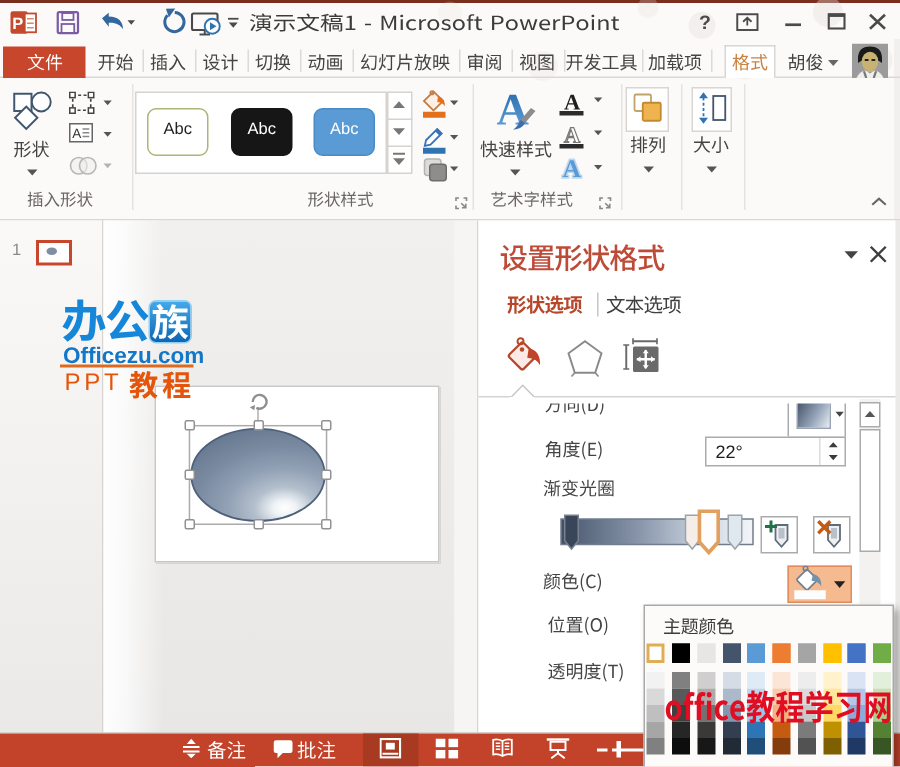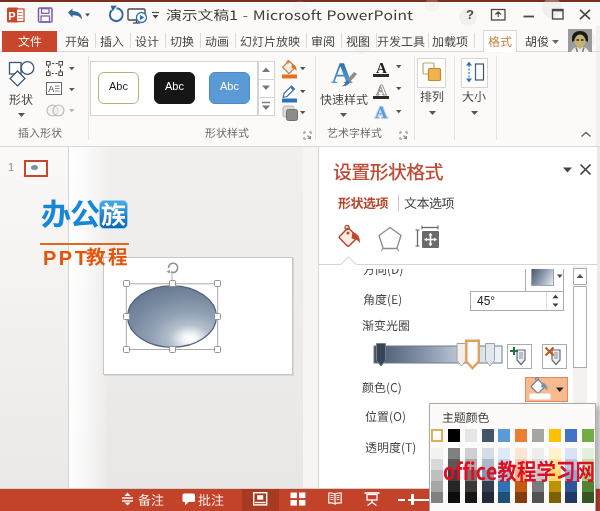--- a/index.html
+++ b/index.html
@@ -319,22 +319,23 @@
 <div class="a" style="left:122.9px;top:346.1px;width:7px;height:7px;background:#fff;border:1px solid #919191;border-radius:1.5px;box-sizing:border-box"></div>
 <div class="a" style="left:168.6px;top:346.1px;width:7px;height:7px;background:#fff;border:1px solid #919191;border-radius:1.5px;box-sizing:border-box"></div>
 <div class="a" style="left:214.3px;top:346.1px;width:7px;height:7px;background:#fff;border:1px solid #919191;border-radius:1.5px;box-sizing:border-box"></div>
 <svg class="a" style="left:41px;top:225px;overflow:visible" width="2" height="2">
       <path d="M4.8 -15.1C3.8 -12.4 2.2 -9.3 0.6 -7.2L4 -5.3C5.5 -7.6 7 -11 8.1 -13.7ZM10.5 -25.4V-20.3H2.4V-16.7H10.5C10.2 -11.2 8.5 -4.5 1 -0.1C1.9 0.6 3.3 2 4 2.9C12.4 -2.2 14.2 -10.2 14.4 -16.7H19.1C18.8 -7.1 18.4 -3 17.6 -2.1C17.2 -1.7 16.8 -1.6 16.3 -1.6C15.4 -1.6 13.8 -1.6 12 -1.7C12.6 -0.7 13.2 1 13.2 2.1C15 2.2 16.9 2.2 18.1 2C19.4 1.8 20.2 1.4 21.1 0.2C22.2 -1.1 22.6 -4.7 23 -13.6C24.1 -10.7 25.3 -7 25.8 -4.7L29.4 -6.1C28.8 -8.5 27.3 -12.5 26.1 -15.4L23.1 -14.4L23.2 -18.5C23.2 -19 23.2 -20.3 23.2 -20.3H14.5V-25.4Z M37.9 -24.8C36.3 -20.5 33.4 -16.3 30.1 -13.7C31.1 -13.1 32.8 -11.8 33.5 -11.2C36.7 -14.1 39.9 -18.8 41.9 -23.7ZM49.7 -25 46.2 -23.6C48.5 -19.2 52.1 -14.3 55.2 -11.2C55.8 -12.2 57.2 -13.6 58.2 -14.3C55.2 -16.9 51.6 -21.3 49.7 -25ZM33.5 1.2C35 0.6 37 0.5 51.6 -0.8C52.4 0.5 53 1.7 53.5 2.7L57.1 0.8C55.6 -2.1 52.8 -6.3 50.3 -9.6L46.8 -8.1C47.7 -6.9 48.6 -5.5 49.5 -4.1L38.3 -3.4C41.1 -6.6 43.9 -10.7 46.1 -14.8L42.1 -16.6C39.9 -11.5 36.2 -6.3 35 -5C33.8 -3.6 33.1 -2.9 32.1 -2.6C32.6 -1.6 33.3 0.4 33.5 1.2Z" fill="#1686D8"></path>
     </svg>
 <div class="a" style="left:99px;top:199.5px;width:29px;height:29px;border-radius:5px;background:linear-gradient(#45A9E8,#0D66B5);border:1.5px solid #8ED0F5;box-sizing:border-box"></div>
 <svg style="position:absolute;left:101.0px;top:223.8px;overflow:visible" width="2" height="2">
       <path d="M3.2 -20.2C3.9 -19.4 4.7 -18.3 5.2 -17.4H0.8V-14.7H3.2C3.1 -8.2 2.9 -3.1 0.5 0.1C1.2 0.6 2.1 1.5 2.5 2.2C4.7 -0.5 5.5 -4.4 5.8 -9.1H7.6C7.5 -3.6 7.4 -1.7 7.1 -1.2C6.9 -0.9 6.7 -0.8 6.4 -0.8C6 -0.8 5.2 -0.8 4.5 -0.9C4.9 -0.2 5.2 1 5.2 1.8C6.2 1.8 7.2 1.8 7.8 1.7C8.5 1.5 9 1.3 9.5 0.6C10.1 -0.3 10.2 -3.1 10.4 -10.6C10.4 -11 10.4 -11.8 10.4 -11.8H5.9L5.9 -14.7H10.2L9.8 -14.2C10.4 -13.8 11.5 -13.1 12.1 -12.6C12.8 -13.5 13.5 -14.5 14.2 -15.7H24V-18.4H15.5C15.8 -19.1 16.1 -19.9 16.3 -20.7L13.6 -21.2C13 -19.1 12 -17 10.8 -15.4V-17.4H6.6L8.1 -18.2C7.6 -19.1 6.5 -20.5 5.7 -21.4ZM14.5 -15.3C13.9 -13.2 12.7 -11.1 11.2 -9.8C11.8 -9.4 13 -8.7 13.5 -8.2C14.1 -8.8 14.7 -9.6 15.2 -10.4H16.4V-7.9H11.4V-5.2H16.1C15.6 -3.3 14.2 -1.3 10.6 0.2C11.2 0.7 12.1 1.6 12.5 2.2C15.4 0.8 17.1 -1 18.1 -2.8C19.2 -0.7 20.6 1.1 22.6 2.1C23 1.4 23.8 0.3 24.5 -0.2C22.3 -1.1 20.6 -3 19.6 -5.2H24V-7.9H19.2V-10.4H23.2V-13.1H16.6C16.8 -13.6 17 -14.1 17.2 -14.7Z" fill="#FFFFFF"></path>
     </svg>
+<div class="a" style="left:42px;top:228.5px;width:90px;font-family:'Liberation Sans';font-weight:bold;font-size:15px;color:#1377C9;letter-spacing:0">Officezu.com</div>
 <div class="a" style="left:40px;top:243.2px;width:89px;height:1.8px;background:#DD6A1E"></div>
-<div class="a" style="left:43px;top:247px;font-family:'Liberation Sans';font-weight:bold;font-size:20px;color:#E4540A;letter-spacing:2.5px">PPT</div>
+<div class="a" style="left:43px;top:247px;font-family:'Liberation Sans';font-weight:normal;font-size:16px;color:#E4540A;letter-spacing:2.5px">PPT</div>
 <svg class="a" style="left:86px;top:263.5px;overflow:visible" width="2" height="2">
       <path d="M12 -16.6C11.7 -14.2 11 -11.8 10.1 -10V-11.5H9C9.8 -12.7 10.5 -14.1 11 -15.5L8.9 -16.1C8.5 -15.2 8.1 -14.3 7.6 -13.4V-14.8H5.7V-16.6H3.6V-14.8H1.3V-12.8H3.6V-11.5H0.6V-9.5H4.7C4.3 -9.2 4 -8.8 3.6 -8.5H2.3V-7.5C1.7 -7.1 1 -6.7 0.3 -6.4C0.8 -6 1.6 -5.1 1.9 -4.6C3 -5.2 4 -5.9 4.9 -6.7H6.1C5.6 -6.2 5 -5.7 4.5 -5.3V-4.2L0.5 -3.9L0.8 -1.9L4.5 -2.2V-0.5C4.5 -0.3 4.4 -0.3 4.2 -0.3C3.9 -0.3 3.1 -0.3 2.3 -0.3C2.6 0.3 2.9 1.1 3 1.7C4.2 1.7 5.1 1.7 5.8 1.4C6.5 1.1 6.7 0.5 6.7 -0.5V-2.4L10.2 -2.7V-4.7L6.7 -4.4V-4.9C7.7 -5.7 8.6 -6.6 9.4 -7.5C9.9 -7.1 10.4 -6.6 10.7 -6.3C11 -6.7 11.3 -7.1 11.6 -7.6C12 -6.2 12.4 -4.9 12.9 -3.6C11.9 -2.2 10.5 -1.1 8.7 -0.3C9.1 0.2 9.8 1.3 10.1 1.8C11.8 1 13.1 -0.1 14.2 -1.4C15.1 -0.1 16.1 1 17.5 1.8C17.8 1.1 18.6 0.2 19.1 -0.3C17.7 -1 16.5 -2.1 15.6 -3.5C16.7 -5.5 17.4 -7.9 17.8 -10.8H18.9V-13H13.7C14 -14 14.2 -15.1 14.4 -16.2ZM6.8 -8.5 7.6 -9.5H9.9C9.6 -9 9.3 -8.5 9 -8.1L8.3 -8.6L7.8 -8.5ZM5.7 -12.8H7.3C7 -12.4 6.7 -11.9 6.4 -11.5H5.7ZM15.3 -10.8C15.1 -9.1 14.8 -7.6 14.3 -6.3C13.8 -7.7 13.4 -9.2 13.1 -10.8Z M33.1 -13.9H37.7V-11.2H33.1ZM31 -15.8V-9.2H39.9V-15.8ZM30.8 -4.4V-2.4H34.2V-0.7H29.6V1.3H40.9V-0.7H36.5V-2.4H40V-4.4H36.5V-6H40.5V-8H30.3V-6H34.2V-4.4ZM28.6 -16.4C27.1 -15.7 24.7 -15.1 22.6 -14.8C22.8 -14.3 23.1 -13.5 23.2 -13C24 -13.1 24.8 -13.2 25.6 -13.3V-11.1H22.8V-8.9H25.3C24.6 -7 23.5 -4.9 22.4 -3.6C22.8 -3.1 23.3 -2.1 23.5 -1.4C24.2 -2.4 25 -3.8 25.6 -5.3V1.7H27.9V-5.9C28.3 -5.2 28.8 -4.4 29 -3.9L30.4 -5.8C30 -6.2 28.4 -7.9 27.9 -8.3V-8.9H30V-11.1H27.9V-13.8C28.7 -14 29.5 -14.3 30.2 -14.6Z" fill="#E4540A"></path>
     </svg>
 <div class="a" style="left:319px;top:147px;width:278px;height:342px;background:#fff"></div>
 <div class="a" style="left:597px;top:147px;width:3px;height:342px;background:#ECEAE8"></div>
 <svg class="a" style="left:332.5px;top:179px;overflow:visible" width="2" height="2">
       <path d="M2.1 -14.6C3.2 -13.7 4.5 -12.4 5.1 -11.6L6.3 -12.9C5.7 -13.7 4.3 -14.9 3.3 -15.7ZM0.8 -10.1V-8.4H3.2V-2.1C3.2 -1.2 2.7 -0.5 2.3 -0.2C2.6 0.1 3.1 0.8 3.2 1.3C3.6 0.9 4.1 0.4 7.6 -2.3C7.4 -2.7 7 -3.3 6.9 -3.8L5 -2.3V-10.1ZM9.2 -15.4V-13.3C9.2 -11.9 8.8 -10.4 6.3 -9.3C6.6 -9.1 7.3 -8.4 7.5 -8C10.2 -9.3 10.8 -11.4 10.8 -13.2V-13.7H13.8V-11.1C13.8 -9.5 14.2 -8.8 15.7 -8.8C16 -8.8 16.8 -8.8 17.1 -8.8C17.5 -8.8 17.9 -8.8 18.1 -8.9C18.1 -9.3 18 -10 18 -10.4C17.7 -10.4 17.3 -10.3 17 -10.3C16.8 -10.3 16.1 -10.3 15.9 -10.3C15.6 -10.3 15.5 -10.5 15.5 -11.1V-15.4ZM15 -6C14.3 -4.7 13.4 -3.6 12.3 -2.7C11.2 -3.6 10.3 -4.8 9.6 -6ZM7.3 -7.7V-6H8.4L7.9 -5.9C8.7 -4.2 9.7 -2.9 10.9 -1.7C9.5 -0.9 7.9 -0.3 6.3 0C6.6 0.4 6.9 1.1 7.1 1.6C9 1.1 10.7 0.4 12.3 -0.6C13.7 0.4 15.4 1.2 17.3 1.6C17.5 1.1 18 0.4 18.4 0C16.6 -0.3 15.1 -0.9 13.7 -1.7C15.3 -3.1 16.5 -4.9 17.2 -7.3L16.1 -7.8L15.8 -7.7Z M30.8 -14.1H33.5V-12.7H30.8ZM26.4 -14.1H29.1V-12.7H26.4ZM22.1 -14.1H24.8V-12.7H22.1ZM21.7 -8.1V-0.2H19.3V1.1H36.3V-0.2H33.8V-8.1H28L28.2 -9.1H35.8V-10.4H28.4L28.6 -11.4H35.4V-15.3H20.4V-11.4H26.8L26.6 -10.4H19.6V-9.1H26.5L26.3 -8.1ZM23.4 -0.2V-1.2H32.1V-0.2ZM23.4 -5.1H32.1V-4.1H23.4ZM23.4 -6.1V-7H32.1V-6.1ZM23.4 -3.2H32.1V-2.2H23.4Z M52.5 -15.8C51.3 -14.2 49.2 -12.6 47.4 -11.7C47.9 -11.4 48.4 -10.8 48.7 -10.5C50.6 -11.6 52.8 -13.2 54.2 -15ZM53 -10.5C51.8 -8.9 49.5 -7.2 47.6 -6.2C48.1 -5.9 48.6 -5.3 48.9 -4.9C50.9 -6.1 53.1 -7.9 54.6 -9.8ZM53.3 -5.4C52 -3 49.4 -1 46.7 0.1C47.1 0.5 47.6 1.1 47.9 1.6C50.8 0.2 53.4 -2.1 55 -4.7ZM44 -13.2V-8.6H41.4V-13.2ZM37.3 -8.6V-7H39.7C39.6 -4.3 39.1 -1.6 37.2 0.5C37.6 0.8 38.2 1.3 38.5 1.7C40.8 -0.7 41.3 -3.8 41.4 -7H44V1.6H45.8V-7H47.8V-8.6H45.8V-13.2H47.5V-14.9H37.6V-13.2H39.7V-8.6Z M68.9 -14.7C69.7 -13.7 70.7 -12.2 71.1 -11.3L72.6 -12.2C72.1 -13.1 71.1 -14.5 70.3 -15.5ZM55.5 -3.9 56.5 -2.4C57.4 -3.2 58.4 -4.1 59.4 -5.1V1.6H61.2V0.5C61.6 0.8 62.2 1.2 62.6 1.6C65.2 -0.6 66.5 -3.3 67.2 -5.9C68.2 -2.7 69.8 -0 72.2 1.6C72.5 1.1 73 0.4 73.5 0.1C70.7 -1.6 68.9 -4.9 68 -8.8H73V-10.6H67.7V-11.4V-16H66V-11.4V-10.6H61.8V-8.8H65.8C65.5 -5.8 64.5 -2.4 61.2 0.4V-16.1H59.4V-10.2C58.9 -11.2 57.9 -12.5 57.1 -13.6L55.7 -12.7C56.6 -11.6 57.5 -10.1 58 -9.1L59.4 -10.1V-7.2C57.9 -5.9 56.5 -4.7 55.5 -3.9Z M84.3 -12.5H88C87.5 -11.4 86.8 -10.5 86 -9.6C85.2 -10.4 84.6 -11.3 84.1 -12.2ZM76.8 -16V-12H74.1V-10.4H76.7C76.1 -7.9 74.9 -5.1 73.7 -3.5C74 -3.1 74.4 -2.4 74.5 -1.9C75.4 -3 76.2 -4.8 76.8 -6.7V1.6H78.5V-7.6C79 -7 79.5 -6.2 79.8 -5.7L79.7 -5.7C80 -5.3 80.5 -4.7 80.7 -4.2C81.1 -4.4 81.5 -4.5 81.9 -4.7V1.6H83.6V0.9H88.3V1.5H90.1V-4.9L90.7 -4.6C91 -5.1 91.5 -5.8 91.8 -6.1C90 -6.6 88.5 -7.5 87.3 -8.5C88.6 -9.9 89.6 -11.6 90.3 -13.5L89.1 -14.1L88.8 -14H85.2C85.4 -14.5 85.7 -15 85.9 -15.6L84.2 -16.1C83.5 -14.2 82.2 -12.3 80.9 -11V-12H78.5V-16ZM83.6 -0.7V-3.9H88.3V-0.7ZM83.3 -5.4C84.3 -6 85.2 -6.6 86.1 -7.4C86.9 -6.6 87.8 -6 88.9 -5.4ZM83.1 -10.8C83.6 -10.1 84.2 -9.3 84.8 -8.5C83.4 -7.3 81.8 -6.4 80.1 -5.8L80.9 -6.9C80.6 -7.3 79.1 -9.1 78.5 -9.7V-10.4H80.1L80 -10.3C80.4 -10 81.1 -9.4 81.4 -9.1C82 -9.6 82.6 -10.2 83.1 -10.8Z M105 -15C106 -14.3 107.1 -13.3 107.6 -12.6L108.9 -13.8C108.3 -14.4 107.1 -15.3 106.2 -16ZM102 -16C102 -14.8 102.1 -13.7 102.1 -12.6H92.5V-10.9H102.2C102.7 -4 104.2 1.6 107.4 1.6C109 1.6 109.7 0.7 110 -2.8C109.5 -2.9 108.8 -3.4 108.4 -3.8C108.3 -1.3 108 -0.3 107.6 -0.3C105.9 -0.3 104.6 -4.8 104.1 -10.9H109.5V-12.6H104C104 -13.7 104 -14.8 104 -16ZM92.6 -0.7 93.1 1C95.5 0.5 99 -0.2 102.2 -1L102 -2.6L98.2 -1.8V-6.6H101.5V-8.3H93.2V-6.6H96.4V-1.4Z" fill="#BE4B38"></path>
     </svg>
 <svg class="a" style="left:562px;top:166px" width="12" height="8">
       <path d="M1 1.5 l9 0 l-4.5 5 z" fill="#444"></path>
@@ -381,21 +382,21 @@
       </svg>
 <div class="a" style="left:206px;top:-11.3px;width:39px;height:34px;background:#fff;border:1px solid #ABABAB;box-sizing:border-box"></div>
 <div class="a" style="left:211.5px;top:-3.3px;width:23px;height:20px;background:linear-gradient(120deg,#45536A,#93A2B6 55%,#E8EDF3);border:1px solid #98A4B2;box-sizing:border-box"></div>
 <svg class="a" style="left:237px;top:4.2px" width="8" height="6">
         <path d="M1 1.5 l5.5 0 l-2.75 3.4 z" fill="#444"></path>
       </svg>
 <svg class="a" style="left:44px;top:35.7px;overflow:visible" width="2" height="2">
         <path d="M3.2 -6.5H5.8V-5H3.2ZM3.2 -7.3H3.2C3.5 -7.7 3.9 -8.1 4.2 -8.5H7.5C7.3 -8.1 6.9 -7.7 6.6 -7.3ZM9.6 -6.5V-5H6.7V-6.5ZM4 -10.1C3.4 -8.9 2.3 -7.4 0.7 -6.3C0.9 -6.2 1.2 -5.9 1.3 -5.7C1.7 -5.9 2 -6.2 2.3 -6.4V-4.3C2.3 -2.8 2.1 -0.9 0.8 0.4C1 0.5 1.3 0.9 1.5 1.1C2.3 0.3 2.7 -0.8 3 -1.8H5.8V0.7H6.7V-1.8H9.6V-0.2C9.6 -0 9.5 0 9.3 0C9.1 0 8.4 0.1 7.6 0C7.8 0.3 7.9 0.7 8 0.9C8.9 0.9 9.6 0.9 10 0.8C10.4 0.6 10.5 0.3 10.5 -0.2V-7.3H7.6C8.1 -7.8 8.5 -8.4 8.8 -8.9L8.2 -9.3L8.1 -9.3H4.7L5 -9.9ZM3.2 -4.2H5.8V-2.6H3.1C3.2 -3.2 3.2 -3.7 3.2 -4.2ZM9.6 -4.2V-2.6H6.7V-4.2Z M16.6 -7.7V-6.7H14.7V-5.9H16.6V-3.9H21.3V-5.9H23.2V-6.7H21.3V-7.7H20.4V-6.7H17.5V-7.7ZM20.4 -5.9V-4.7H17.5V-5.9ZM21.1 -2.4C20.6 -1.8 19.8 -1.3 18.9 -0.9C18.1 -1.3 17.4 -1.8 16.9 -2.4ZM14.9 -3.2V-2.4H16.4L16 -2.3C16.5 -1.6 17.2 -1 18 -0.6C16.8 -0.2 15.6 0 14.3 0.1C14.4 0.3 14.6 0.7 14.7 0.9C16.2 0.7 17.6 0.4 18.9 -0.1C20.1 0.4 21.5 0.8 23 1C23.1 0.7 23.4 0.4 23.5 0.2C22.2 0.1 21 -0.2 19.9 -0.6C21 -1.1 21.9 -1.9 22.4 -2.9L21.8 -3.2L21.7 -3.2ZM17.7 -9.9C17.8 -9.6 18 -9.2 18.2 -8.9H13.5V-5.6C13.5 -3.8 13.4 -1.3 12.4 0.6C12.7 0.6 13.1 0.8 13.2 1C14.3 -0.9 14.4 -3.7 14.4 -5.6V-8H23.4V-8.9H19.2C19 -9.3 18.8 -9.8 18.6 -10.1Z M26.9 2.4 27.5 2.1C26.5 0.3 26 -1.7 26 -3.7C26 -5.8 26.5 -7.8 27.5 -9.5L26.9 -9.8C25.8 -8 25.1 -6.1 25.1 -3.7C25.1 -1.4 25.8 0.6 26.9 2.4Z M29.3 0H34.5V-0.9H30.4V-4.2H33.7V-5.1H30.4V-7.9H34.3V-8.8H29.3Z M36.3 2.4C37.4 0.6 38.1 -1.4 38.1 -3.7C38.1 -6.1 37.4 -8 36.3 -9.8L35.6 -9.5C36.7 -7.8 37.2 -5.8 37.2 -3.7C37.2 -1.7 36.7 0.3 35.6 2.1Z" fill="#444"></path>
       </svg>
 <div class="a" style="left:150.5px;top:22.2px;width:94px;height:20px;background:#fff;border:1px solid #ABABAB;box-sizing:border-box"></div>
-<div class="a" style="left:158px;top:25.7px;font-size:12px;color:#1E1E1E">45°</div>
+<div class="a" style="left:158px;top:25.7px;font-size:12px;color:#1E1E1E">22°</div>
 <div class="a" style="left:226.5px;top:23.2px;width:1px;height:18px;background:#DCDCDC"></div>
 <svg class="a" style="left:231px;top:23.2px" width="12" height="18">
         <path d="M2.5 6.2 l3 -3.4 l3 3.4 z" fill="#3B3B3B"></path>
         <path d="M2.5 11.4 l3 3.4 l3 -3.4 z" fill="#3B3B3B"></path>
       </svg>
 <svg class="a" style="left:43px;top:61.7px;overflow:visible" width="2" height="2">
         <path d="M1 -9.3C1.6 -8.9 2.5 -8.4 2.9 -8L3.5 -8.7C3 -9.1 2.2 -9.6 1.5 -9.9ZM0.5 -6.1C1.1 -5.7 2 -5.2 2.5 -4.8L3 -5.6C2.5 -5.9 1.6 -6.4 1 -6.7ZM0.7 0.3 1.5 0.8C2 -0.3 2.6 -1.8 3.1 -3L2.4 -3.5C1.9 -2.2 1.2 -0.6 0.7 0.3ZM3.6 -3.9C3.7 -4.1 4 -4.1 4.4 -4.1H5.3V-2.5C4.5 -2.3 3.8 -2.1 3.2 -2L3.4 -1.2L5.3 -1.7V0.9H6.1V-1.9L7.4 -2.2L7.3 -3L6.1 -2.7V-4.1H7.2V-4.9H6.1V-6.8H5.3V-4.9H4.3C4.6 -5.8 4.9 -6.8 5.1 -7.8H7.3V-8.6H5.3C5.4 -9.1 5.4 -9.5 5.5 -9.9L4.6 -10.1C4.6 -9.6 4.5 -9.1 4.5 -8.6H3.4V-7.8H4.3C4.1 -6.8 3.9 -6 3.8 -5.7C3.6 -5.2 3.5 -4.8 3.3 -4.7C3.4 -4.5 3.5 -4.1 3.6 -3.9ZM7.7 -9V-5C7.7 -3.1 7.6 -1.2 6.7 0.5C6.9 0.6 7.2 0.8 7.3 1C8.4 -0.8 8.5 -2.8 8.5 -5V-5.5H9.7V0.9H10.5V-5.5H11.5V-6.3H8.5V-8.4C9.5 -8.5 10.5 -8.8 11.3 -9.2L10.7 -9.9C10 -9.5 8.8 -9.2 7.7 -9Z M14.7 -7.5C14.3 -6.7 13.7 -5.8 13.1 -5.3C13.3 -5.1 13.6 -4.9 13.8 -4.8C14.4 -5.4 15.1 -6.4 15.5 -7.3ZM20.3 -7.1C21 -6.4 21.9 -5.4 22.3 -4.8L23 -5.2C22.6 -5.8 21.7 -6.8 21 -7.5ZM17.2 -10C17.4 -9.6 17.6 -9.2 17.8 -8.9H12.8V-8.1H16.2V-4.4H17.1V-8.1H18.9V-4.4H19.8V-8.1H23.2V-8.9H18.8C18.6 -9.2 18.3 -9.8 18 -10.2ZM13.6 -4.1V-3.3H14.6C15.2 -2.3 16.1 -1.5 17.1 -0.9C15.7 -0.4 14.2 -0 12.6 0.2C12.8 0.4 13 0.8 13.1 1C14.8 0.7 16.5 0.3 18 -0.4C19.4 0.3 21.1 0.7 23 1C23.1 0.7 23.3 0.4 23.5 0.2C21.8 0 20.2 -0.3 18.9 -0.9C20.2 -1.6 21.2 -2.5 21.9 -3.7L21.3 -4.1L21.1 -4.1ZM15.6 -3.3H20.5C19.9 -2.5 19 -1.8 18 -1.3C17 -1.8 16.2 -2.5 15.6 -3.3Z M25.7 -9.2C26.3 -8.2 26.9 -7 27.1 -6.2L27.9 -6.5C27.7 -7.3 27.1 -8.6 26.5 -9.5ZM33.5 -9.6C33.2 -8.7 32.5 -7.3 32 -6.5L32.8 -6.2C33.3 -7 34 -8.2 34.5 -9.3ZM29.5 -10.1V-5.5H24.7V-4.6H27.9C27.7 -2.4 27.2 -0.7 24.4 0.2C24.6 0.4 24.9 0.7 25 1C28 -0 28.6 -2 28.8 -4.6H31V-0.4C31 0.6 31.3 0.9 32.4 0.9C32.6 0.9 33.9 0.9 34.2 0.9C35.2 0.9 35.4 0.4 35.5 -1.5C35.3 -1.6 34.9 -1.8 34.7 -1.9C34.6 -0.2 34.6 0.1 34.1 0.1C33.8 0.1 32.7 0.1 32.5 0.1C32 0.1 31.9 0 31.9 -0.4V-4.6H35.4V-5.5H30.4V-10.1Z M39.3 -8.1C39.6 -7.7 39.9 -7.3 40 -7L40.6 -7.2C40.5 -7.5 40.2 -8 39.9 -8.3ZM41.7 -8.5C41.6 -7.9 41.4 -7.4 41.2 -6.9H38.9V-6.3H41C40.8 -6 40.7 -5.8 40.5 -5.5H38.4V-4.9H40C39.5 -4.3 38.8 -3.8 38 -3.5C38.2 -3.3 38.4 -3 38.5 -2.8C39.1 -3.1 39.6 -3.5 40 -3.8V-1.7C40 -0.9 40.3 -0.8 41.4 -0.8C41.6 -0.8 43.4 -0.8 43.6 -0.8C44.4 -0.8 44.7 -1 44.7 -2.1C44.5 -2.1 44.3 -2.2 44.1 -2.3C44.1 -1.5 44 -1.4 43.5 -1.4C43.2 -1.4 41.7 -1.4 41.4 -1.4C40.8 -1.4 40.7 -1.4 40.7 -1.7V-3.5H42.9C42.9 -3 42.9 -2.8 42.8 -2.7C42.7 -2.7 42.7 -2.6 42.5 -2.7C42.4 -2.7 42.1 -2.7 41.7 -2.7C41.8 -2.5 41.8 -2.3 41.8 -2.1C42.2 -2.1 42.6 -2.1 42.8 -2.1C43.1 -2.1 43.2 -2.2 43.4 -2.3C43.5 -2.5 43.5 -2.9 43.6 -3.8C43.6 -3.9 43.6 -4.1 43.6 -4.1H40.3C40.5 -4.4 40.8 -4.6 41 -4.9H43.1C43.6 -4.1 44.5 -3.3 45.4 -2.9C45.6 -3.1 45.8 -3.4 46 -3.5C45.2 -3.8 44.4 -4.3 43.9 -4.9H45.7V-5.5H41.4C41.5 -5.8 41.7 -6 41.8 -6.3H45.2V-6.9H44C44.2 -7.3 44.4 -7.7 44.6 -8.1L43.9 -8.3C43.8 -7.9 43.5 -7.3 43.3 -6.9H42C42.2 -7.4 42.4 -7.9 42.5 -8.4ZM37 -9.6V0.9H37.8V0.5H46.2V0.9H47V-9.6ZM37.8 -0.3V-8.8H46.2V-0.3Z" fill="#444"></path>
       </svg>
 <svg class="a" style="left:50px;top:71.7px;overflow:visible" width="220" height="34">
 <defs>

